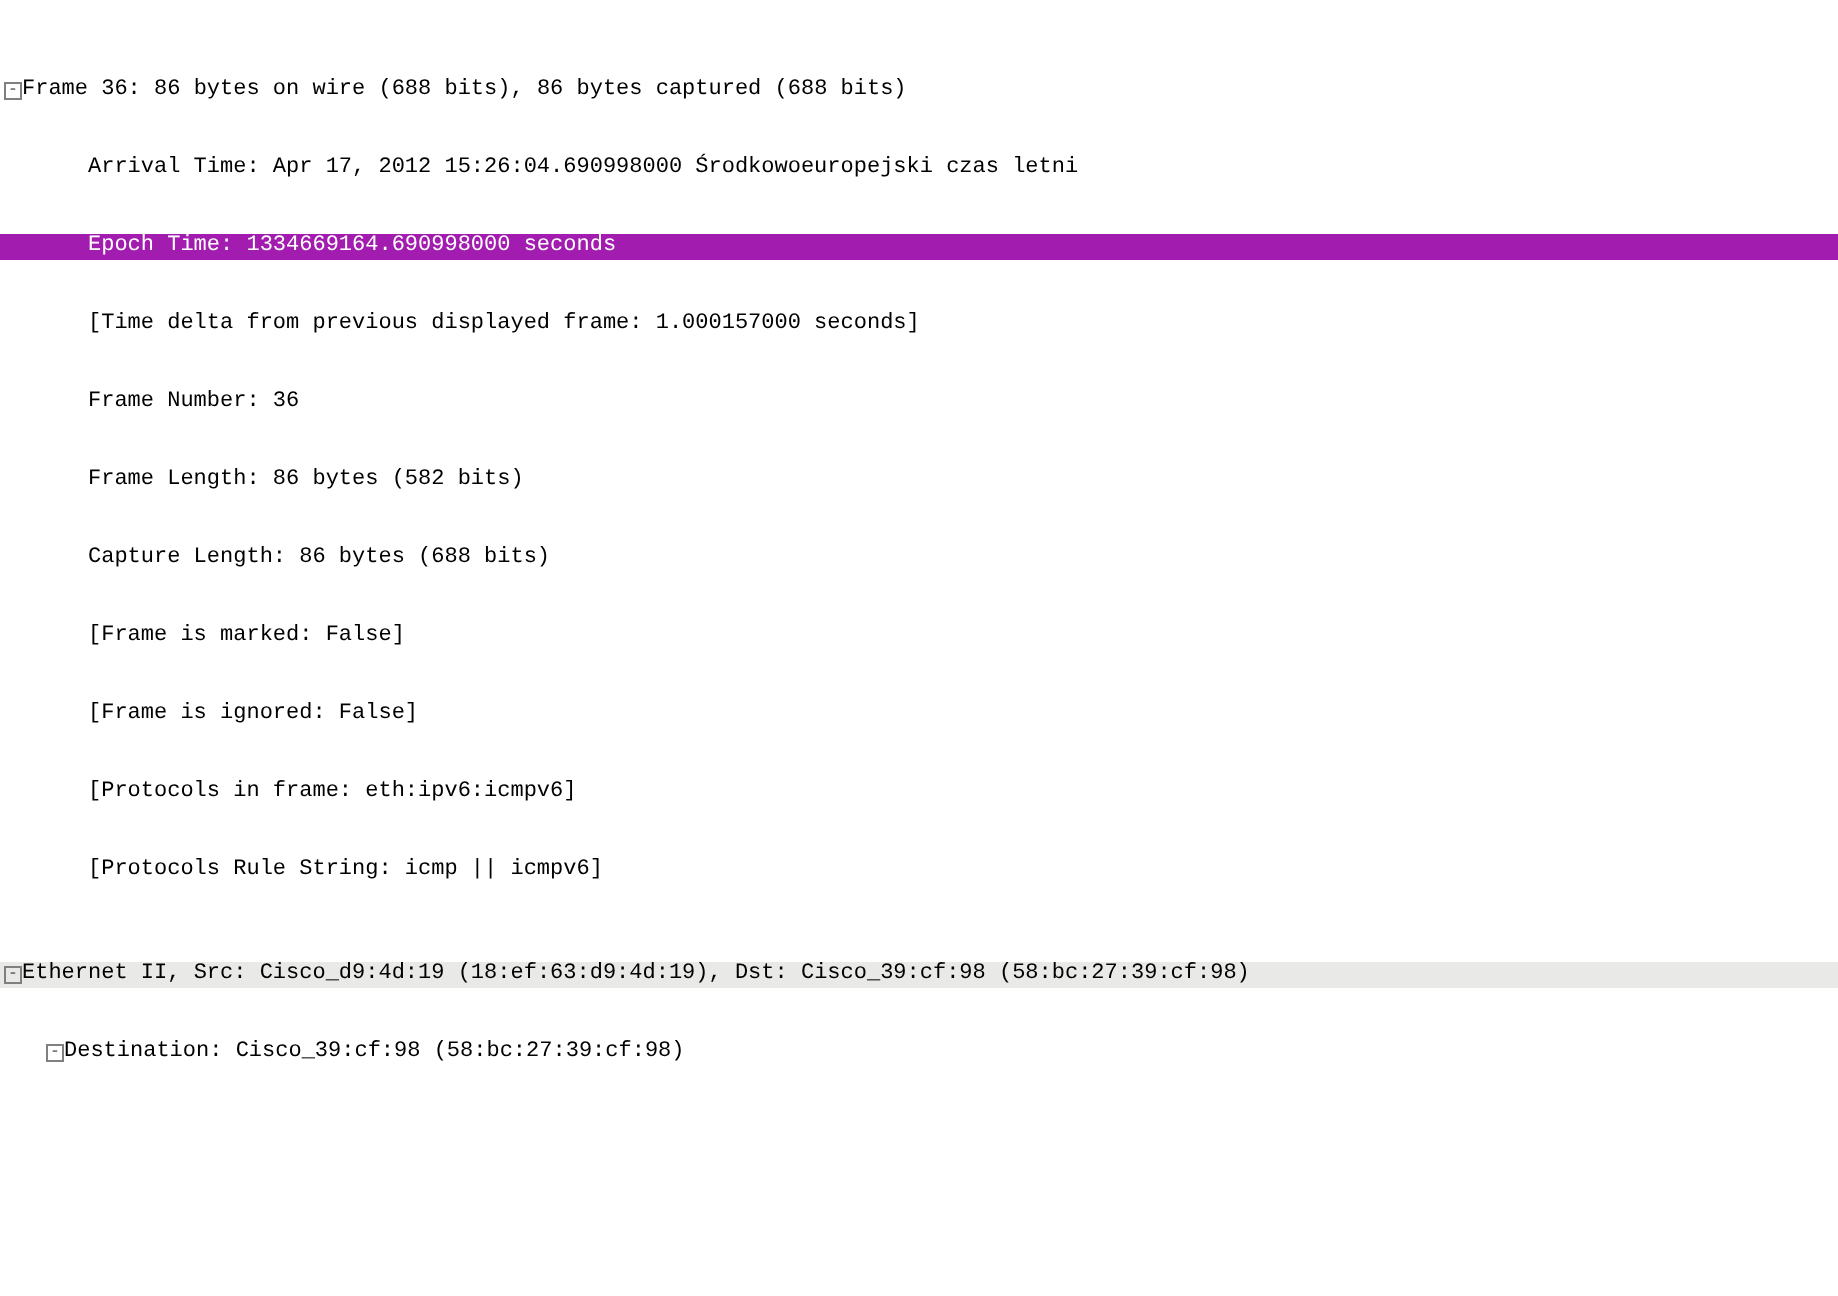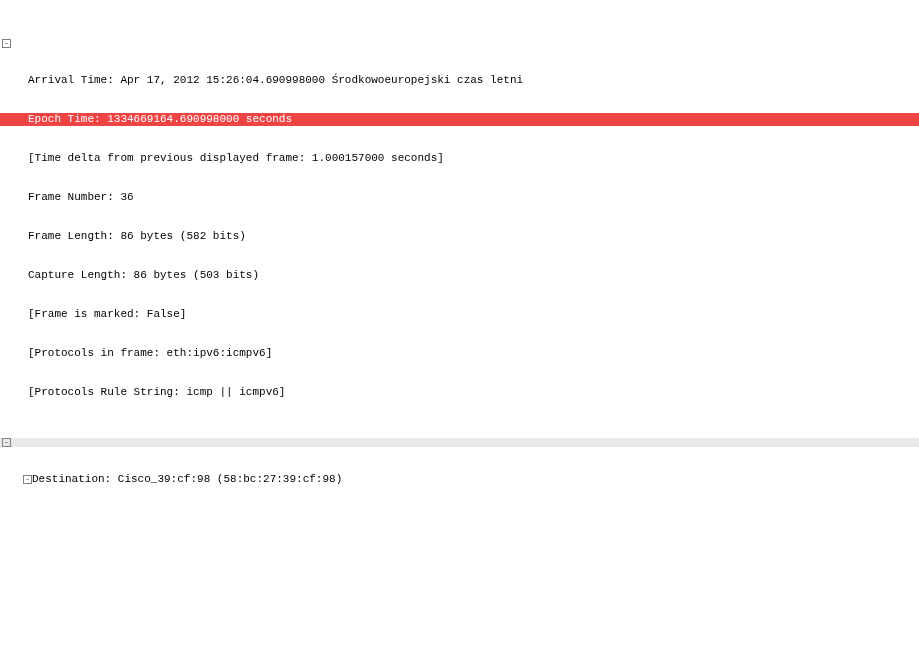--- a/index.html
+++ b/index.html
@@ -2,41 +2,42 @@
 <html><head>
 <meta charset="utf-8">
 <style>
 *{box-sizing:border-box;margin:0;padding:0}
 body{font-family:"Lucida Console","Courier New",monospace;font-size:11px;line-height:13px;color:#000;background:#fff}
 .pane{white-space:pre;overflow:hidden}
 .row{display:flex;align-items:center;padding-left:2px}
 .tg{display:inline-block;width:9px;height:9px;border:1px solid #808080;text-align:center;font-size:9px;line-height:7px;color:#606060;cursor:pointer;font-family:monospace}
 .sp9{display:inline-block;width:9px}
 .ind1{padding-left:14px}
-.ind2{padding-left:28px}
+.ind2{padding-left:44px}
 .hdr{background:#e9e9e7}
-.sel{background:#ef4444;color:#fff}
+.sel{background:#a21caf;color:#fff}
 </style>
 </head>
 <body>
 
 <div class="pane">
 
-  <div class="row"><span class="tg">-</span> </div>
+  <div class="row"><span class="tg">-</span> <span>Frame 36: 86 bytes on wire (688 bits), 86 bytes captured (688 bits)</span></div>
   <div class="row ind2"><span>Arrival Time: Apr 17, 2012 15:26:04.690998000 Środkowoeuropejski czas letni</span></div>
   <div class="row ind2 sel"><span>Epoch Time: 1334669164.690998000 seconds</span></div>
   <div class="row ind2"><span>[Time delta from previous displayed frame: 1.000157000 seconds]</span></div>
   <div class="row ind2"><span>Frame Number: 36</span></div>
   <div class="row ind2"><span>Frame Length: 86 bytes (582 bits)</span></div>
-  <div class="row ind2"><span>Capture Length: 86 bytes (503 bits)</span></div>
+  <div class="row ind2"><span>Capture Length: 86 bytes (688 bits)</span></div>
   <div class="row ind2"><span>[Frame is marked: False]</span></div>
+  <div class="row ind2"><span>[Frame is ignored: False]</span></div>
   <div class="row ind2"><span>[Protocols in frame: eth:ipv6:icmpv6]</span></div>
   <div class="row ind2"><span>[Protocols Rule String: icmp || icmpv6]</span></div>
 
-  <div class="row hdr"><span class="tg">-</span> </div>
+  <div class="row hdr"><span class="tg">-</span> <span>Ethernet II, Src: Cisco_d9:4d:19 (18:ef:63:d9:4d:19), Dst: Cisco_39:cf:98 (58:bc:27:39:cf:98)</span></div>
   <div class="row ind1"><span class="sp9"></span><span class="tg">-</span> <span>Destination: Cisco_39:cf:98 (58:bc:27:39:cf:98)</span></div>
   
   
   
   
   
   
   
   
 

